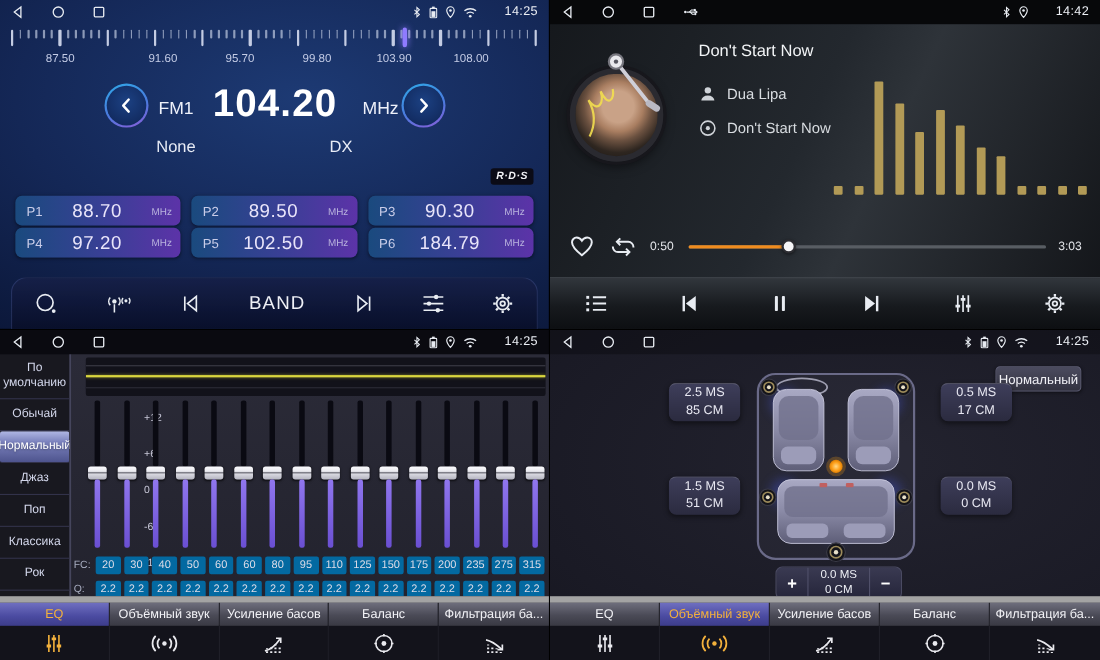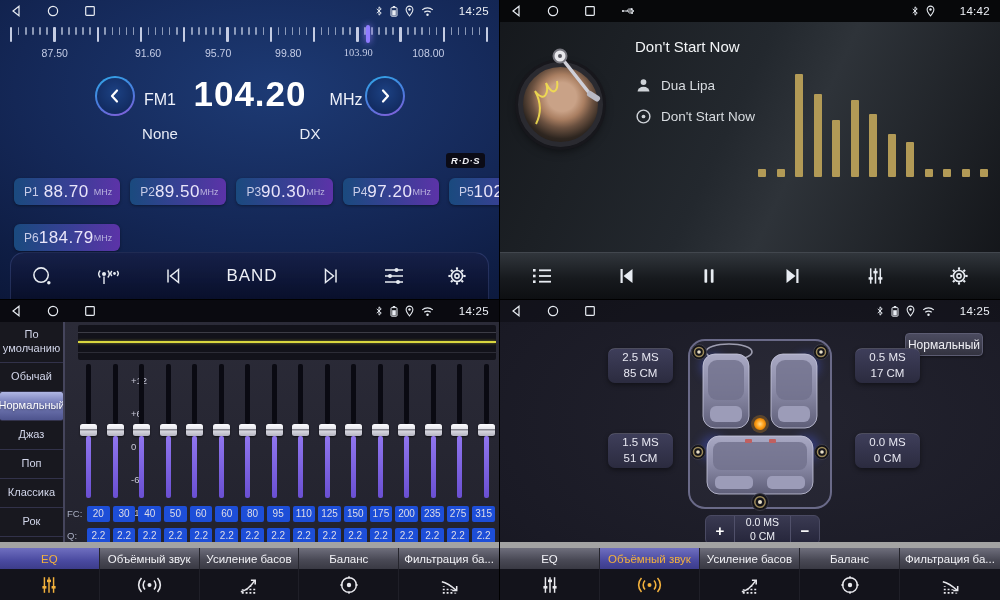--- a/index.html
+++ b/index.html
@@ -28,21 +28,21 @@
 .dial-label{position:absolute;transform:translateX(-50%);font-size:10.5px;color:#c4cce6}
 .dial-btn{position:absolute;width:40px;height:40px;top:76px;border-radius:50%;padding:2px;background:linear-gradient(160deg,#2fa9e8 0%,#4a7ade 55%,#8a5cd8 100%);border:none;cursor:pointer}
 .dial-btn .inner{width:100%;height:100%;border-radius:50%;background:radial-gradient(circle at 50% 40%,#1c4183 0%,#122b60 75%);display:flex;align-items:center;justify-content:center;color:#fff}
 .btn-prev{left:95px}.btn-next{left:365px}
 .fm-band{position:absolute;left:132px;top:91px;width:56px;text-align:center;font-size:16px;color:#eef1fa}
 .fm-unit{position:absolute;left:318px;top:91px;width:56px;text-align:center;font-size:16px;color:#eef1fa}
 .fm-freq{position:absolute;left:180px;top:74px;width:140px;text-align:center;font-size:35px;font-weight:bold;letter-spacing:1px;color:#fff}
 .sig-left{position:absolute;left:129px;top:125px;width:62px;text-align:center;font-size:15px;color:#e8ecf6}
 .sig-right{position:absolute;left:287px;top:125px;width:46px;text-align:center;font-size:15px;color:#e8ecf6}
 .rds-badge{position:absolute;right:14px;top:153px;background:#0b0b16;border-radius:3px;padding:2px 5px;font-size:9.5px;font-style:italic;font-weight:bold;letter-spacing:.5px;color:#f2f2f6}
-.preset-grid{position:absolute;left:14px;right:14px;top:178px;display:grid;grid-template-columns:1fr 1fr 1fr 1fr 1fr;grid-template-rows:27px 27px;gap:19px 10px}
+.preset-grid{position:absolute;left:14px;right:14px;top:178px;display:grid;grid-template-columns:1fr 1fr 1fr;grid-template-rows:27px 27px;gap:2px 10px}
 .preset{display:flex;align-items:center;border:none;border-radius:6px;cursor:pointer;padding:0 8px 0 10px;background:linear-gradient(90deg,#1a4a7e 0%,#3a3f96 55%,#5c33a8 100%);box-shadow:0 1px 3px rgba(0,0,0,.4);color:#fff}
 .p-label{font-size:12px;color:#c8cce8}
 .p-freq{flex:1;text-align:center;font-size:17px;color:#e9e5fa;letter-spacing:.5px}
 .p-unit{font-size:9px;color:#bab4de}
 .radio-toolbar{position:absolute;left:10px;right:10px;bottom:0;height:47px;border-radius:14px 14px 0 0;background:linear-gradient(180deg,rgba(22,32,72,.92),rgba(9,15,42,.96));border:1px solid rgba(95,115,185,.28);border-bottom:none;display:flex;align-items:center;justify-content:space-around}
 .tb-btn{background:none;border:none;color:#e9ecf2;cursor:pointer;display:flex;align-items:center;justify-content:center}
 .band-label{font-size:17px;letter-spacing:1px;color:#eef0f6}
 
 .album-wrap{position:absolute;left:16px;top:60px;width:90px;height:90px}
 .album-art{position:absolute;left:2px;top:2px;width:85px;height:85px;border-radius:50%;border:5px solid #2a2a30;box-shadow:0 0 0 3px #17171c,0 4px 10px rgba(0,0,0,.55);background:radial-gradient(circle at 52% 40%,#c9a287 0%,#c9a287 24%,#a97e61 38%,#6b5140 52%,#2e2620 70%,#16120e 100%)}
@@ -84,21 +84,21 @@
 .eq-scale{position:absolute;left:66px;top:0;width:14px;height:100%}
 .scale-label{position:absolute;left:0;font-size:9.5px;color:#c9c9d9;transform:translateY(-50%)}
 .eq-sliders{position:absolute;left:80px;right:4px;top:64px;height:140px;display:flex;justify-content:space-between}
 .eq-col{width:17px;display:flex;flex-direction:column;align-items:center;cursor:pointer}
 .trk-top{width:5px;height:60px;background:#0a0a12;border-radius:2px}
 .eq-handle{width:17px;height:12px;border-radius:2.5px;background:linear-gradient(180deg,#fbfbfd 0%,#e9e9ef 38%,#6a6a74 48%,#d8d8e0 58%,#b4b4c0 100%);box-shadow:0 1px 2px rgba(0,0,0,.65)}
 .trk-bot{width:5px;height:62px;background:linear-gradient(180deg,#9076ee,#6a4fd2);border-radius:2px}
 .val-row{position:absolute;left:67px;right:4px;height:17px;display:flex;align-items:center;gap:3px}
 .fc-row{top:205px}.q-row{top:227px}
 .row-label{width:17px;font-size:9.5px;color:#a9aec2;flex:none}
-.val-box{flex:1;height:16px;background:#1d4ed8;border-radius:2px;display:flex;align-items:center;justify-content:center;font-size:10px;color:#dcdce8}
+.val-box{flex:1;height:16px;background:#0369a1;border-radius:2px;display:flex;align-items:center;justify-content:center;font-size:10px;color:#dcdce8}
 .page-dots{position:absolute;left:65px;right:0;top:247px;display:flex;justify-content:center;align-items:center;gap:7px}
 .dash-active{width:16px;height:3px;background:#f0f0f4;border-radius:1px}
 .dash{width:11px;height:7px;background:#1b1b25;border:1px solid #30303e;border-radius:1px}
 
 .profile-btn{position:absolute;left:405px;top:33px;width:78px;height:23px;background:linear-gradient(180deg,#4b4b5f,#333340);border:1px solid #5c5c72;border-radius:4px;color:#f0f0f5;font-size:12px;cursor:pointer;box-shadow:0 1px 3px rgba(0,0,0,.45)}
 .car-diagram{position:absolute;left:185px;top:36px}
 .delay-box{position:absolute;width:65px;height:35px;background:linear-gradient(180deg,#3e3e5a,#2b2b3f);border-radius:7px;border-top:1px solid rgba(255,255,255,.16);box-shadow:0 2px 5px rgba(0,0,0,.45);display:flex;flex-direction:column;align-items:center;justify-content:center;font-size:11.5px;line-height:1.35;color:#e8e8f2;cursor:pointer}
 .d-fl{left:108px;top:48px}.d-fr{left:355px;top:48px}.d-rl{left:108px;top:133px}.d-rr{left:355px;top:133px}
 .adjust-bar{position:absolute;left:205px;top:215px;width:115px;height:30px;background:linear-gradient(180deg,#3a3a52,#25253a);border:1px solid #4a4a62;border-radius:6px;display:flex;align-items:stretch;overflow:hidden}
 .adj-btn{width:28px;background:none;border:none;color:#fff;font-size:15px;font-weight:bold;cursor:pointer;display:flex;align-items:center;justify-content:center}
@@ -229,21 +229,21 @@
         <div class="tick"></div>
         <div class="tick"></div>
         <div class="tick tall"></div>
       </div>
     <div class="dial-marker" style="left: 73.3%;"></div>
     <div class="dial-labels">
         <span class="dial-label" style="left: 7%;">87.50</span>
         <span class="dial-label" style="left: 27%;">91.60</span>
         <span class="dial-label" style="left: 42%;">95.70</span>
         <span class="dial-label" style="left: 57%;">99.80</span>
-        <span class="dial-label" style="left: 72%; font-family: Liberation Serif, serif;">103.90</span>
+        <span class="dial-label" style="left: 72%;">103.90</span>
         <span class="dial-label" style="left: 87%;">108.00</span>
       </div>
 
     <button class="dial-btn btn-prev">
       <span class="inner">
           <svg width="16" height="16" viewBox="0 0 16 16" fill="none" stroke="currentColor" stroke-width="2.2" stroke-linecap="round" stroke-linejoin="round">
             <path d="M10 2.5 L5 8 L10 13.5"></path>
           </svg>
         </span>
     </button>
@@ -456,20 +456,45 @@
         <div class="pbar" style="height: 77px;"></div>
         <div class="pbar" style="height: 63px;"></div>
         <div class="pbar" style="height: 43px;"></div>
         <div class="pbar" style="height: 35px;"></div>
         <div class="pbar" style="height: 8px;"></div>
         <div class="pbar" style="height: 8px;"></div>
         <div class="pbar" style="height: 8px;"></div>
         <div class="pbar" style="height: 8px;"></div>
       </div>
 
+    <div class="progress-row">
+      <button class="icon-btn">
+          <span class="sbi">
+            <svg width="26" height="24" viewBox="0 0 24 24" fill="none" stroke="currentColor" stroke-width="1.8">
+              <path d="M12 20 C5 14.5 3 11 3 8.2 C3 5.9 4.9 4 7.2 4 C9 4 10.8 5 12 6.8 C13.2 5 15 4 16.8 4 C19.1 4 21 5.9 21 8.2 C21 11 19 14.5 12 20 Z"></path>
+            </svg>
+          </span>
+        </button>
+      <button class="icon-btn">
+          <span class="sbi">
+            <svg width="27" height="23" viewBox="0 0 26 22" fill="none" stroke="currentColor" stroke-width="1.7">
+              <path d="M8 6.5 H17.5 a4.5 4.5 0 0 1 4.5 4.5 v0.5"></path>
+              <path d="M18 15.5 H8.5 A4.5 4.5 0 0 1 4 11 v-0.5"></path>
+              <path d="M10.5 3.5 L7.5 6.5 L10.5 9.5"></path>
+              <path d="M15.5 12.5 L18.5 15.5 L15.5 18.5"></path>
+            </svg>
+          </span>
+        </button>
+      <span class="ptime">0:50</span>
+      <div class="progress-track">
+        <div class="progress-fill" style="width: 28%;"></div>
+        <div class="progress-thumb" style="left: 28%;"></div>
+      </div>
+      <span class="ptime">3:03</span>
+    </div>
 
     <div class="player-toolbar">
       <button class="tb-btn">
           <span class="sbi">
             <svg width="24" height="22" viewBox="0 0 24 22" stroke="currentColor" stroke-width="1.8" fill="currentColor">
               <rect x="3" y="4" width="2.6" height="2.6" stroke="none"></rect>
               <rect x="3" y="9.7" width="2.6" height="2.6" stroke="none"></rect>
               <rect x="3" y="15.4" width="2.6" height="2.6" stroke="none"></rect>
               <line x1="9" y1="5.3" x2="21" y2="5.3"></line>
               <line x1="9" y1="11" x2="21" y2="11"></line>

